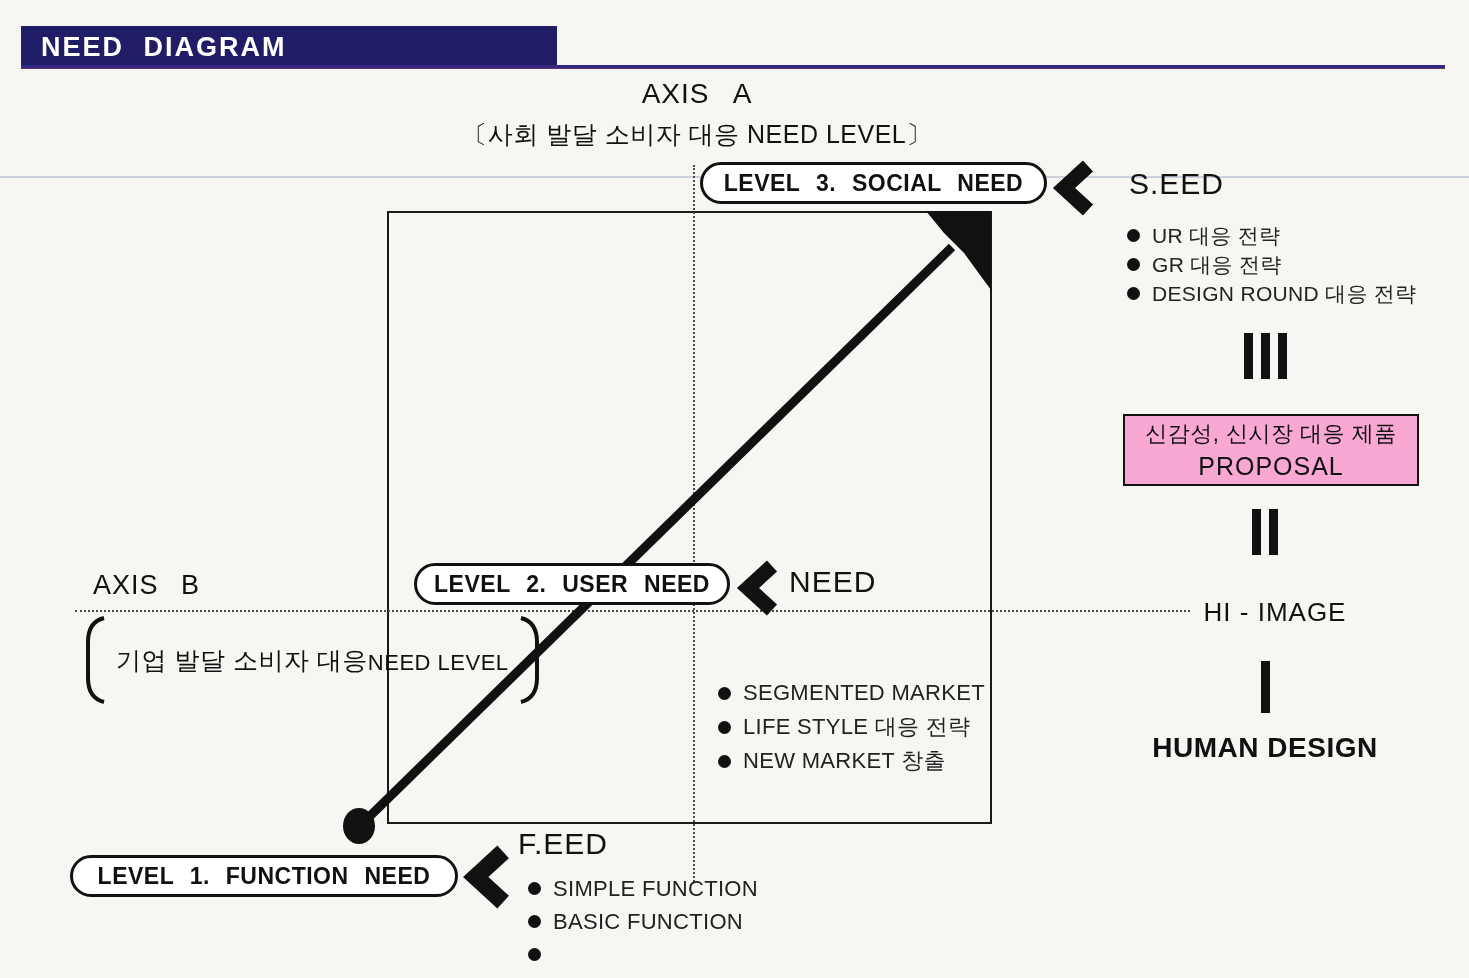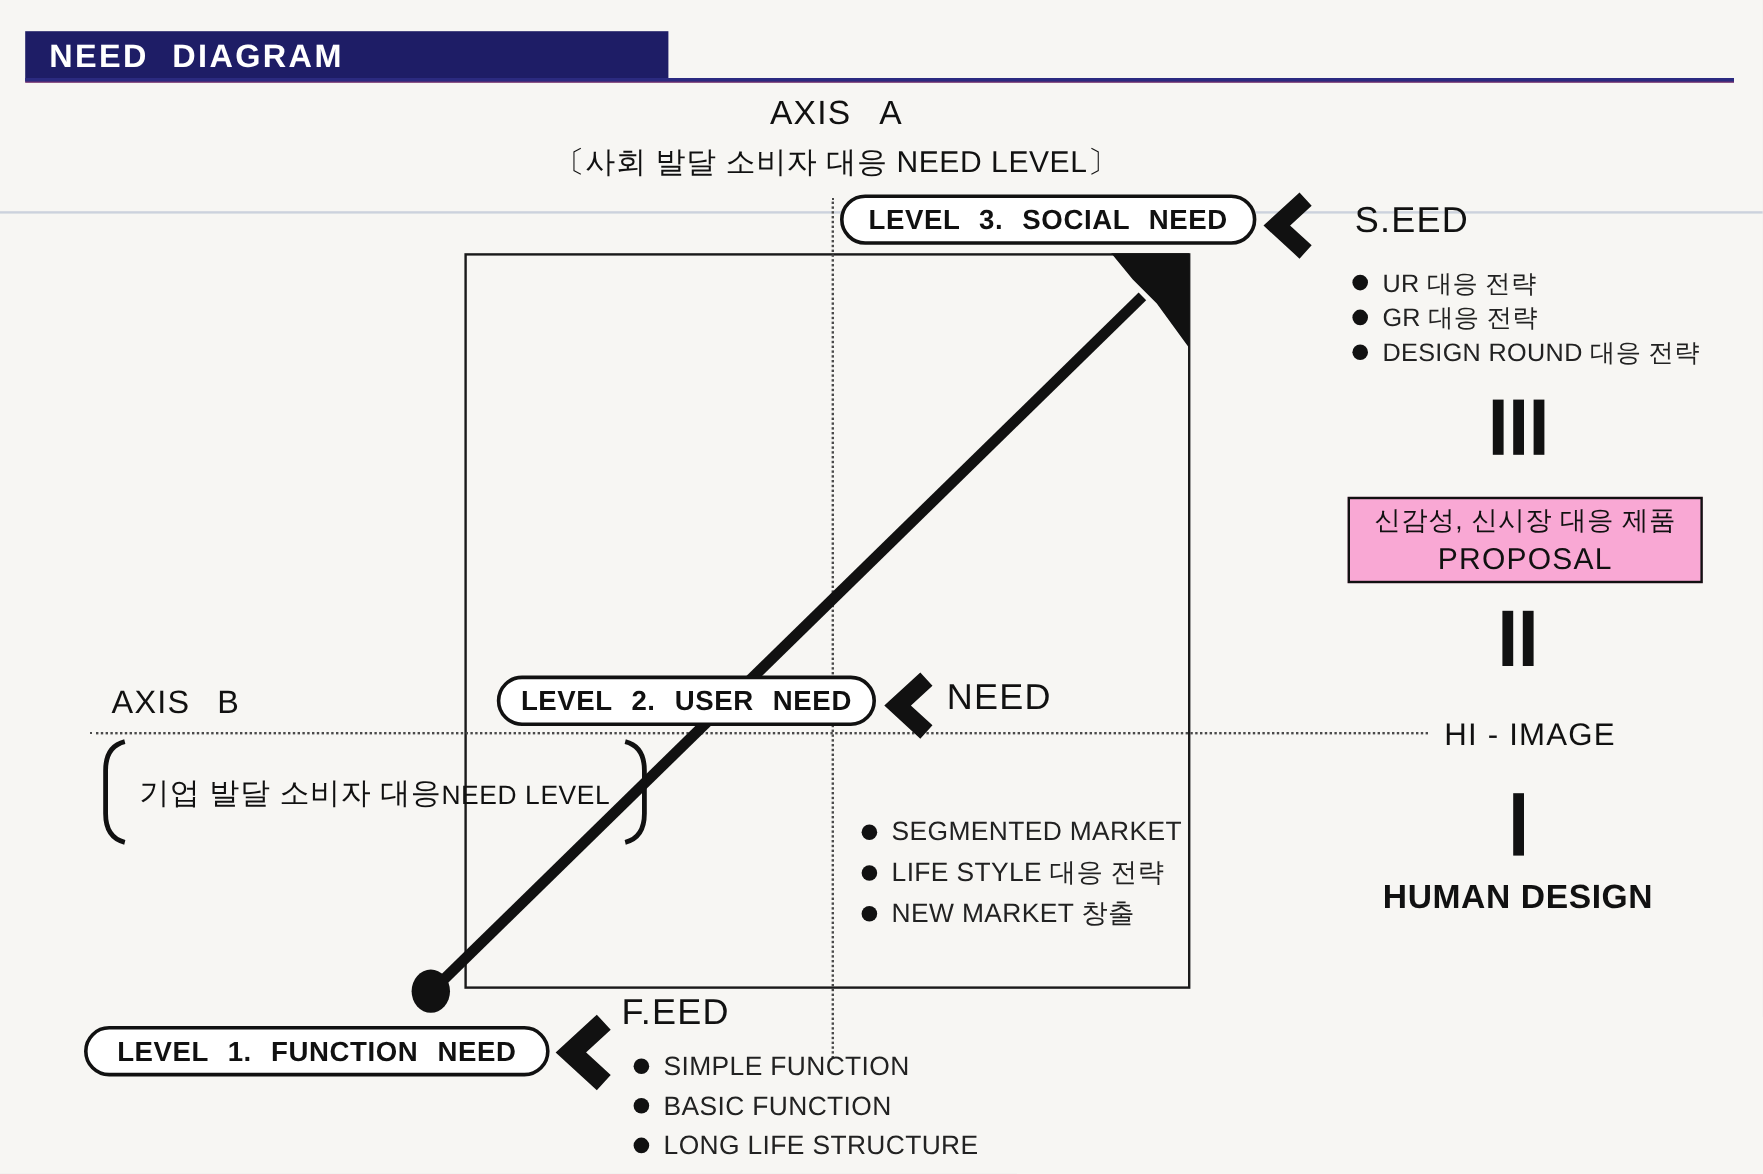--- a/index.html
+++ b/index.html
@@ -237,17 +237,16 @@
     <li>
         <span class="dot"></span>
         <span>SIMPLE FUNCTION</span>
       </li>
     <li>
         <span class="dot"></span>
         <span>BASIC FUNCTION</span>
       </li>
     <li>
         <span class="dot"></span>
-        <span>LONG LIFE STRUCTURE</span>
       </li>
   </ul>
 
 </div>
 
 </body></html>

